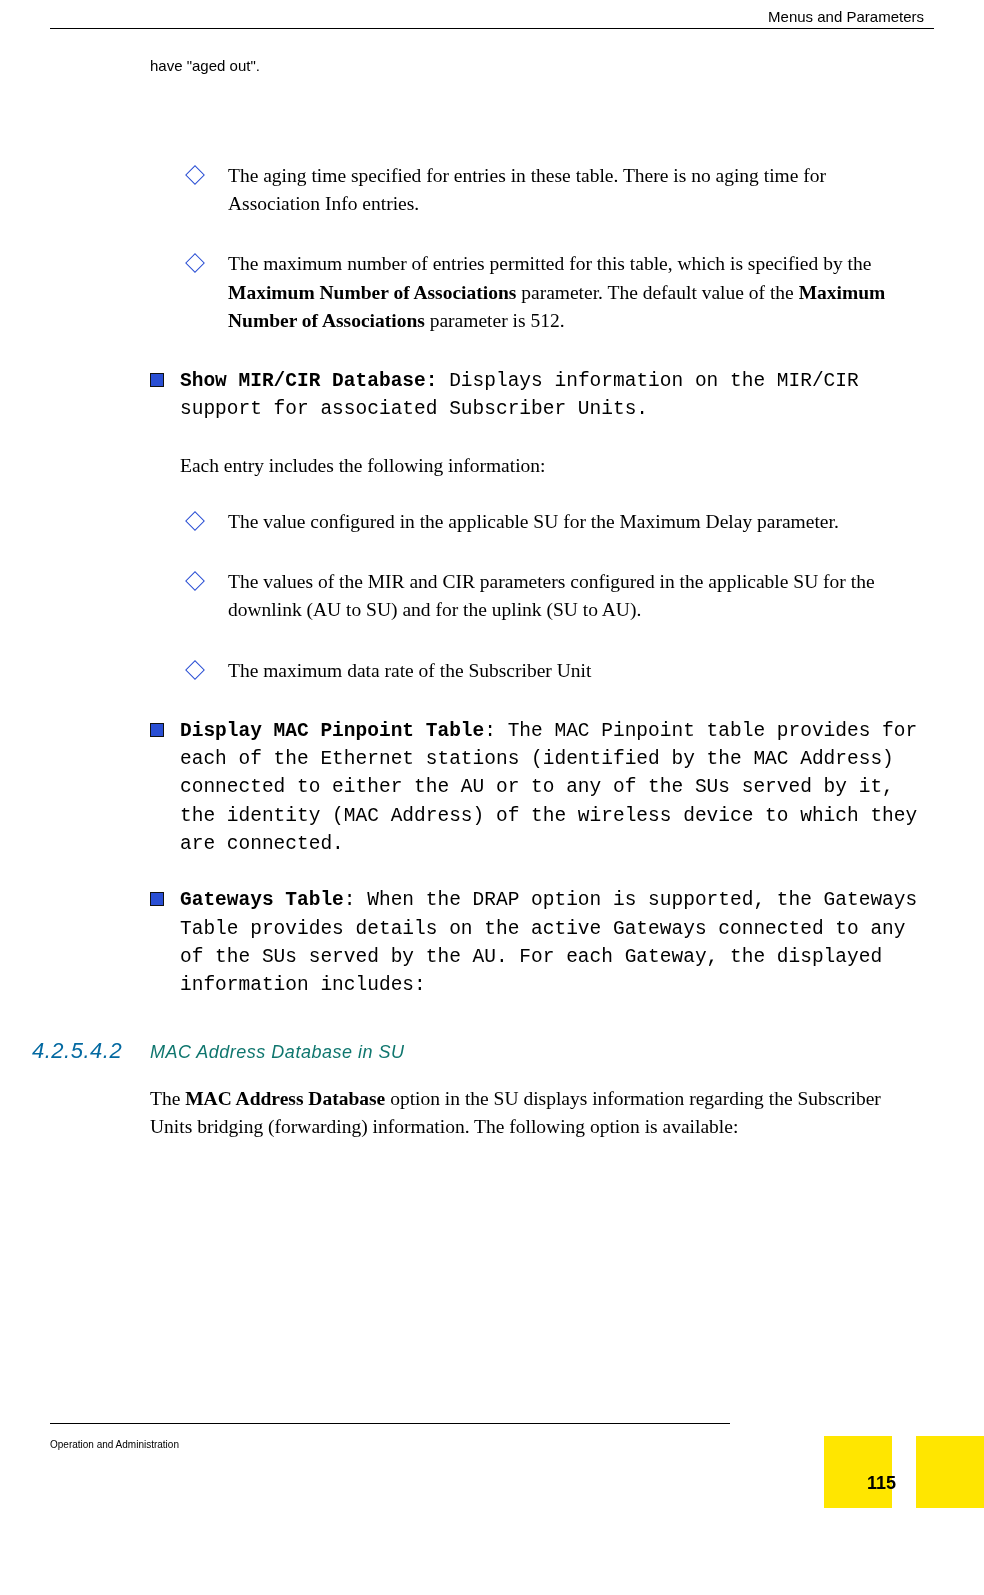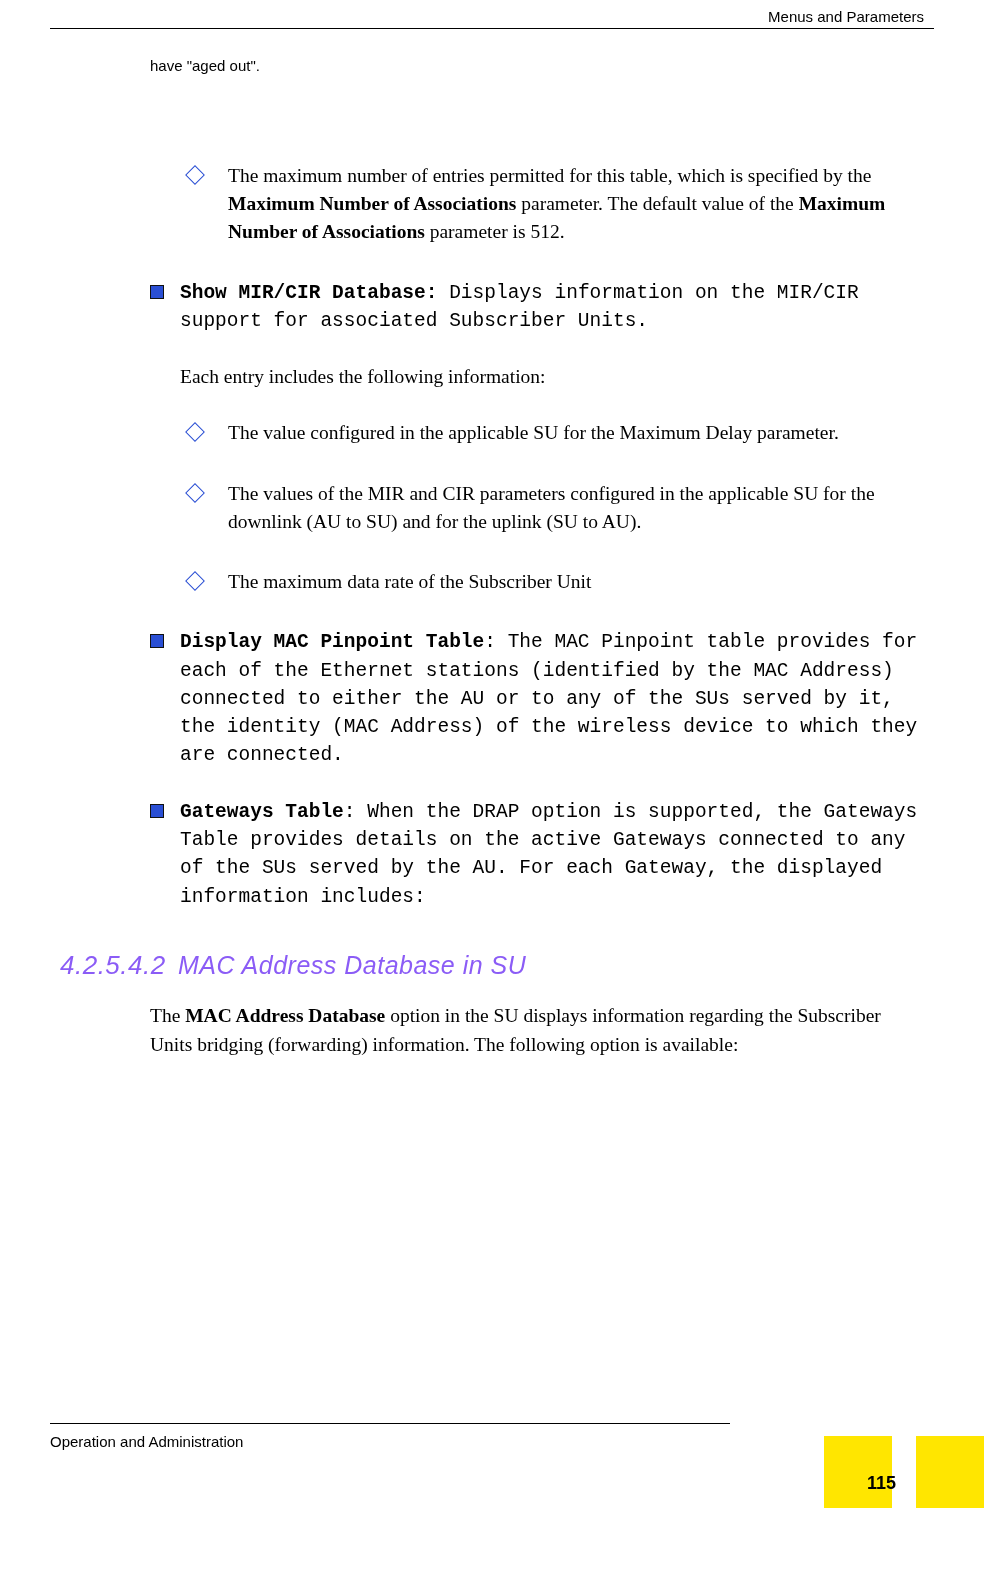--- a/index.html
+++ b/index.html
@@ -15,41 +15,42 @@
     content: ""; position: absolute; left: 14px; top: 6px; width: 12px; height: 12px;
     border: 1.8px solid #2a4fd4; transform: rotate(45deg); background: #fff;
   }
   .square-item { position: relative; padding-left: 30px; margin-bottom: 28px; font-family: Liberation Mono, monospace; }
   .square-item::before {
     content: ""; position: absolute; left: 0; top: 6px; width: 12px; height: 12px;
     background: #2a4fd4; border: 1px solid #111;
   }
   .sub-intro { margin-left: 30px; margin-bottom: 28px; }
   .section-row { display: flex; align-items: baseline; margin-top: 36px; margin-bottom: 18px; margin-left: -118px; }
-  .section-num { color: #8b5cf6; font-family: Verdana, Arial, sans-serif; font-size: 26px; font-style: italic; letter-spacing: 0.5px; width: 118px; flex: 0 0 118px; margin-left: 28px; }
-  .section-title { color: #8b5cf6; font-family: Verdana, Arial, sans-serif; font-size: 25px; font-style: italic; letter-spacing: 0.5px; }
+  .section-num { color: #0369a1; font-family: Verdana, Arial, sans-serif; font-size: 22px; font-style: italic; letter-spacing: 0.5px; width: 118px; flex: 0 0 118px; }
+  .section-title { color: #0f766e; font-family: Verdana, Arial, sans-serif; font-size: 18px; font-style: italic; letter-spacing: 0.5px; }
   .para { margin-bottom: 10px; }
   b { font-weight: bold; }
   .footer-rule { position: absolute; bottom: 118px; left: 50px; width: 680px; border-top: 1px solid #000; }
-  .footer-left { position: absolute; bottom: 92px; left: 50px; font-family: Arial, Helvetica, sans-serif; font-size: 15px; }
+  .footer-left { position: absolute; bottom: 92px; left: 50px; font-family: Arial, Helvetica, sans-serif; font-size: 10px; }
   .page-num { position: absolute; bottom: 48px; right: 88px; font-family: Arial, Helvetica, sans-serif; font-size: 18px; font-weight: bold; }
   .yellow-block { position: absolute; bottom: 34px; right: 0; width: 160px; height: 72px; background: #ffe600; }
   .yellow-gap { position:absolute; bottom:34px; right:68px; width:24px; height:72px; background:#fff; }
 </style>
 </head>
 <body>
 
 <div class="page">
   <div class="header-right">Menus and Parameters</div>
   <div class="top-rule"></div>
 
   <div class="body">
     <div class="frag">have "aged out".</div>
 
     <div class="diamond-list">
+      <div class="diamond-item">The aging time specified for entries in these table. There is no aging time for Association Info entries.</div>
       <div class="diamond-item">
         <span>The maximum number of entries permitted for this table, which is specified by the </span><b>Maximum Number of Associations</b><span> parameter. The default value of the </span><b>Maximum Number of Associations</b><span> parameter is 512.</span>
       </div>
     </div>
 
     <div class="square-item">
       <b>Show MIR/CIR Database:</b><span> Displays information on the MIR/CIR support for associated Subscriber Units.</span>
     </div>
     <div class="sub-intro">Each entry includes the following information:</div>
     <div>

